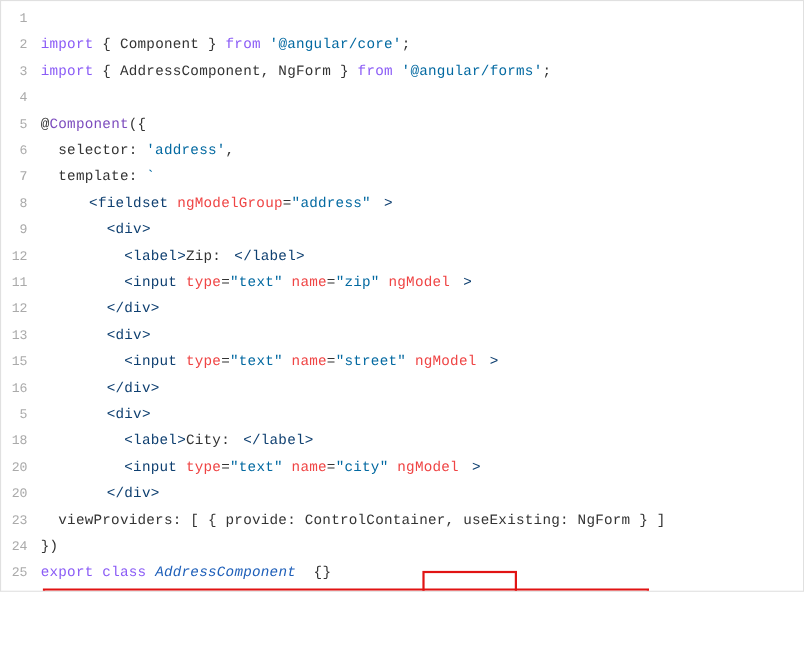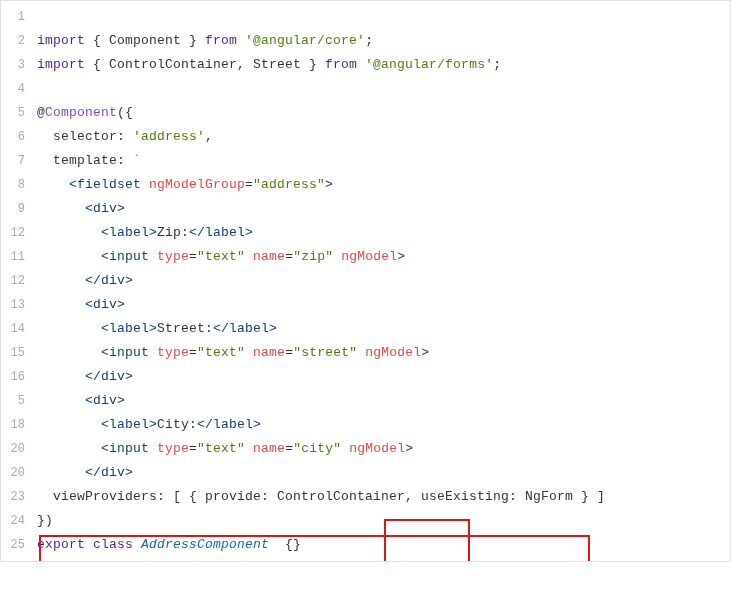--- a/index.html
+++ b/index.html
@@ -32,26 +32,26 @@
       color: #aaaaaa;
       user-select: none;
       flex-shrink: 0;
       font-size: 12px;
     }
     .code {
       white-space: pre;
       flex: 1;
       letter-spacing: 0.2px;
     }
-    .kw-red { color: #4c1d95; }
+    .kw-red { color: #8b5cf6; }
     .kw-purple { color: #7d4dbe; }
     .kw-blue-class { color: #1e5fb9; font-style: italic; }
-    .str-brown { color: #4d7c0f; }
+    .str-brown { color: #0369a1; }
     .attr-teal { color: #ef4444; }
-    .attr-darkblue { color: #0e3f70; }
+    .attr-darkblue { color: #0e3f70; margin-left: 12px; }
     .default { color: #333333; }
     .highlight-box-1 {
       position: absolute;
       border: 2px solid #e11313;
       pointer-events: none;
       left: 38px;
       top: 530px;
       width: 551px;
       height: 28px;
     }
@@ -73,21 +73,21 @@
       <div class="line">
         <span class="line-number">1</span>
         <span class="code"></span>
       </div>
       <div class="line">
         <span class="line-number">2</span>
         <span class="code"><span class="kw-red">import</span><span class="default"> { </span><span class="default">Component</span><span class="default"> } </span><span class="kw-red">from</span><span class="default"> </span><span class="str-brown">'@angular/core'</span><span class="default">;</span></span>
       </div>
       <div class="line">
         <span class="line-number">3</span>
-        <span class="code"><span class="kw-red">import</span><span class="default"> { </span><span class="default">ControlContainer, Street</span><span class="default"> } </span><span class="kw-red">from</span><span class="default"> </span><span class="str-brown">'@angular/forms'</span><span class="default">;</span></span>
+        <span class="code"><span class="kw-red">import</span><span class="default"> { </span><span class="default">AddressComponent, NgForm</span><span class="default"> } </span><span class="kw-red">from</span><span class="default"> </span><span class="str-brown">'@angular/forms'</span><span class="default">;</span></span>
       </div>
       <div class="line">
         <span class="line-number">4</span>
         <span class="code"></span>
       </div>
       <div class="line">
         <span class="line-number">5</span>
         <span class="code"><span class="default">@</span><span class="kw-purple">Component</span><span class="default">({</span></span>
       </div>
       <div class="line">
@@ -114,24 +114,20 @@
         <span class="line-number">11</span>
         <span class="code"><span class="default">        </span><span class="attr-darkblue">&lt;input</span><span class="default"> </span><span class="attr-teal">type</span><span class="default">=</span><span class="str-brown">"text"</span><span class="default"> </span><span class="attr-teal">name</span><span class="default">=</span><span class="str-brown">"zip"</span><span class="default"> </span><span class="attr-teal">ngModel</span><span class="attr-darkblue">&gt;</span></span>
       </div>
       <div class="line">
         <span class="line-number">12</span>
         <span class="code"><span class="default">      </span><span class="attr-darkblue">&lt;/div&gt;</span></span>
       </div>
       <div class="line">
         <span class="line-number">13</span>
         <span class="code"><span class="default">      </span><span class="attr-darkblue">&lt;div&gt;</span></span>
-      </div>
-      <div class="line">
-        <span class="line-number">14</span>
-        <span class="code"><span class="default">        </span><span class="attr-darkblue">&lt;label&gt;</span><span class="default">Street:</span><span class="attr-darkblue">&lt;/label&gt;</span></span>
       </div>
       <div class="line">
         <span class="line-number">15</span>
         <span class="code"><span class="default">        </span><span class="attr-darkblue">&lt;input</span><span class="default"> </span><span class="attr-teal">type</span><span class="default">=</span><span class="str-brown">"text"</span><span class="default"> </span><span class="attr-teal">name</span><span class="default">=</span><span class="str-brown">"street"</span><span class="default"> </span><span class="attr-teal">ngModel</span><span class="attr-darkblue">&gt;</span></span>
       </div>
       <div class="line">
         <span class="line-number">16</span>
         <span class="code"><span class="default">      </span><span class="attr-darkblue">&lt;/div&gt;</span></span>
       </div>
       <div class="line">

